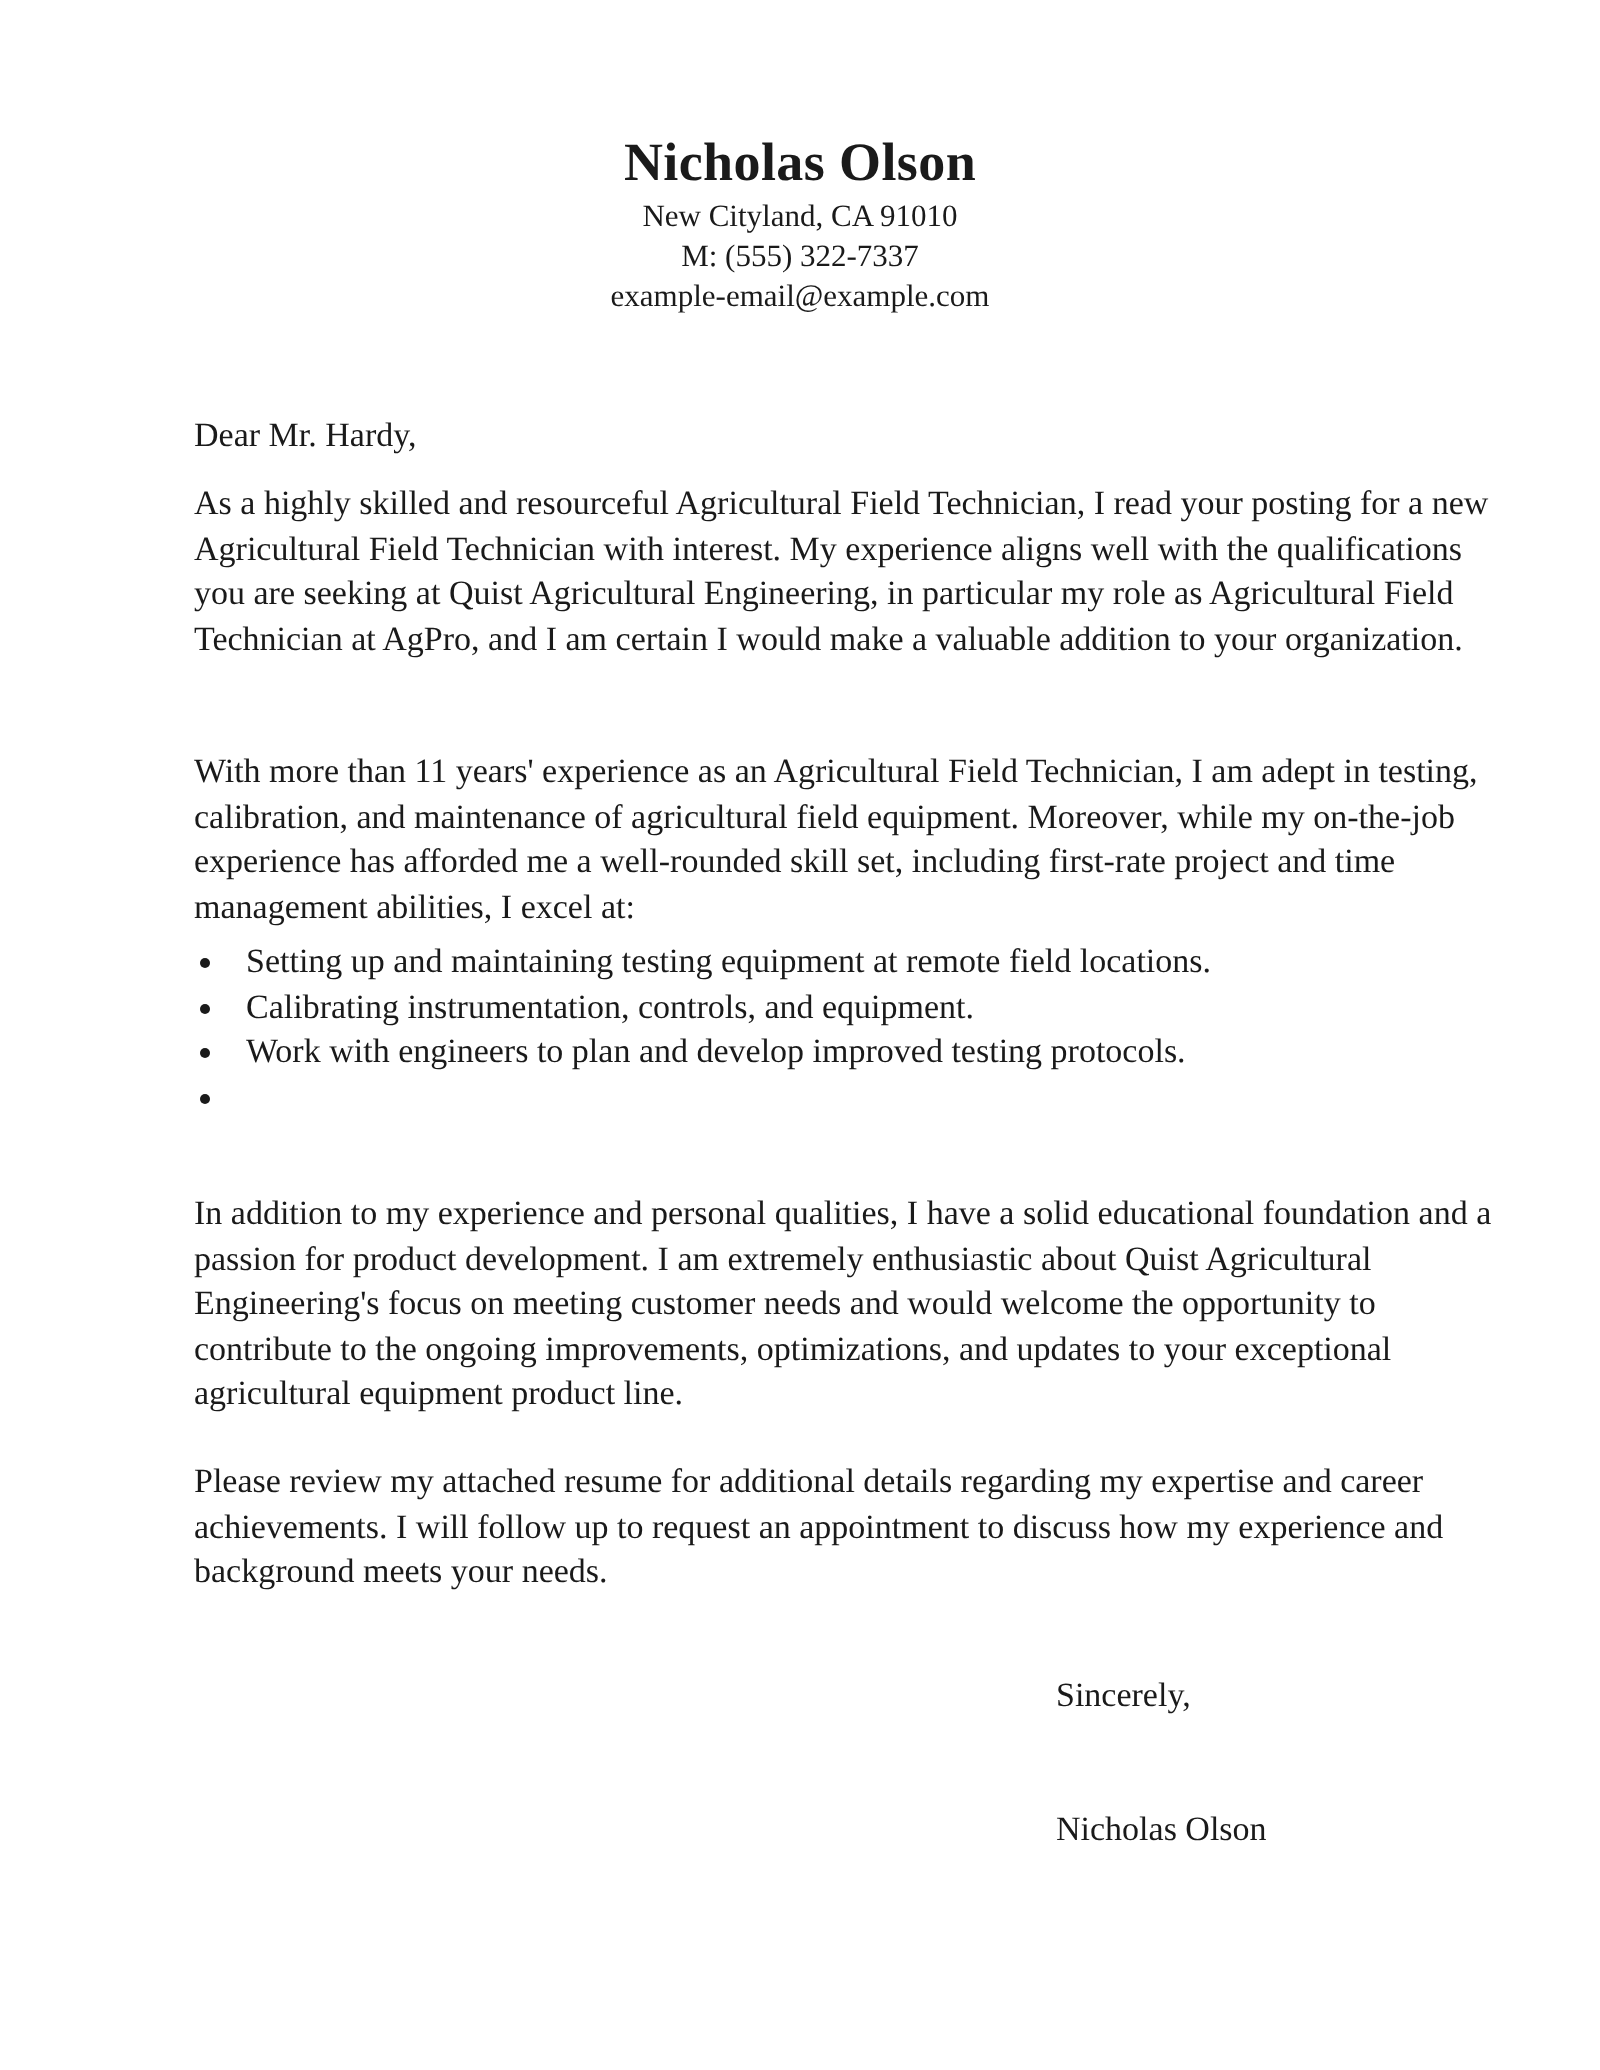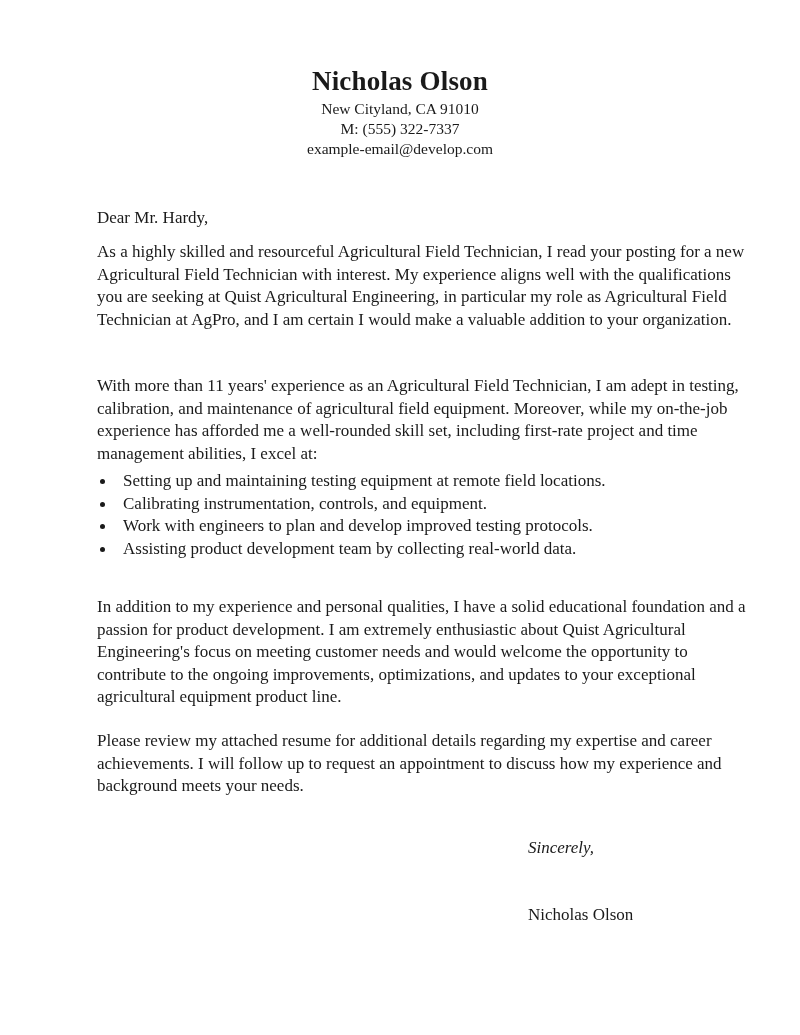--- a/index.html
+++ b/index.html
@@ -75,34 +75,34 @@
     }
     .p3 { top: 569px; }
     .p4 { top: 703px; }
     .p5 { top: 792px; }
     .closing {
       position: absolute;
       left: 528px;
       font-size: 17px;
       line-height: 22px;
     }
-    .sincerely { top: 826px; font-style: italic; }
+    .sincerely { top: 826px; }
     .signature { top: 893px; }
     p { margin: 16px; }
   </style>
 </head>
 <body>
 
 <div class="page">
 
   <div class="header">
     <div class="name">Nicholas Olson</div>
     <div class="contact-line">New Cityland, CA 91010</div>
     <div class="contact-line">M: (555) 322-7337</div>
-    <div class="contact-line">example-email@develop.com</div>
+    <div class="contact-line">example-email@example.com</div>
   </div>
 
   <p class="body-text salutation">Dear Mr. Hardy,</p>
 
   <p class="body-text p1">As a highly skilled and resourceful Agricultural Field Technician, I read your posting for a new Agricultural Field Technician with interest. My experience aligns well with the qualifications you are seeking at Quist Agricultural Engineering, in particular my role as Agricultural Field Technician at AgPro, and I am certain I would make a valuable addition to your organization.</p>
 
   <p class="body-text p2">With more than 11 years' experience as an Agricultural Field Technician, I am adept in testing, calibration, and maintenance of agricultural field equipment. Moreover, while my on-the-job experience has afforded me a well-rounded skill set, including first-rate project and time management abilities, I excel at:</p>
 
   <ul class="bullets">
     <li>
@@ -112,21 +112,20 @@
     <li>
       <span class="bullet-dot"></span>
       <span>Calibrating instrumentation, controls, and equipment.</span>
     </li>
     <li>
       <span class="bullet-dot"></span>
       <span>Work with engineers to plan and develop improved testing protocols.</span>
     </li>
     <li>
       <span class="bullet-dot"></span>
-      <span>Assisting product development team by collecting real-world data.</span>
     </li>
   </ul>
 
   <p class="body-text p3">In addition to my experience and personal qualities, I have a solid educational foundation and a passion for product development. I am extremely enthusiastic about Quist Agricultural Engineering's focus on meeting customer needs and would welcome the opportunity to contribute to the ongoing improvements, optimizations, and updates to your exceptional agricultural equipment product line.</p>
 
   <p class="body-text p4">Please review my attached resume for additional details regarding my expertise and career achievements. I will follow up to request an appointment to discuss how my experience and background meets your needs.</p>
 
 
   <div class="closing sincerely">Sincerely,</div>
   <div class="closing signature">Nicholas Olson</div>

